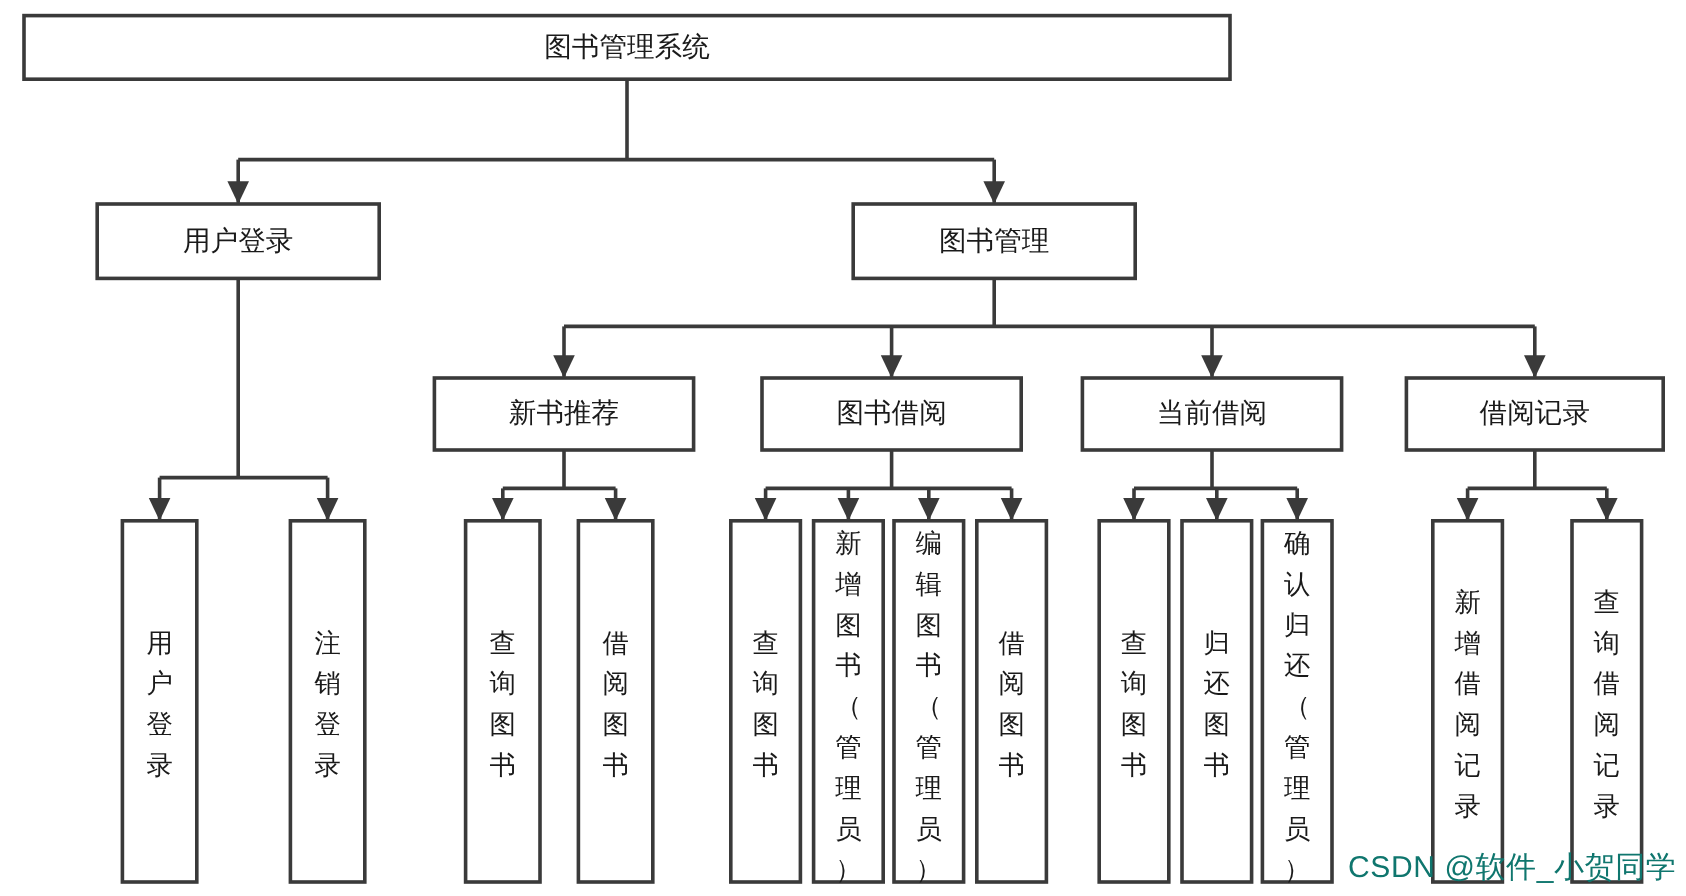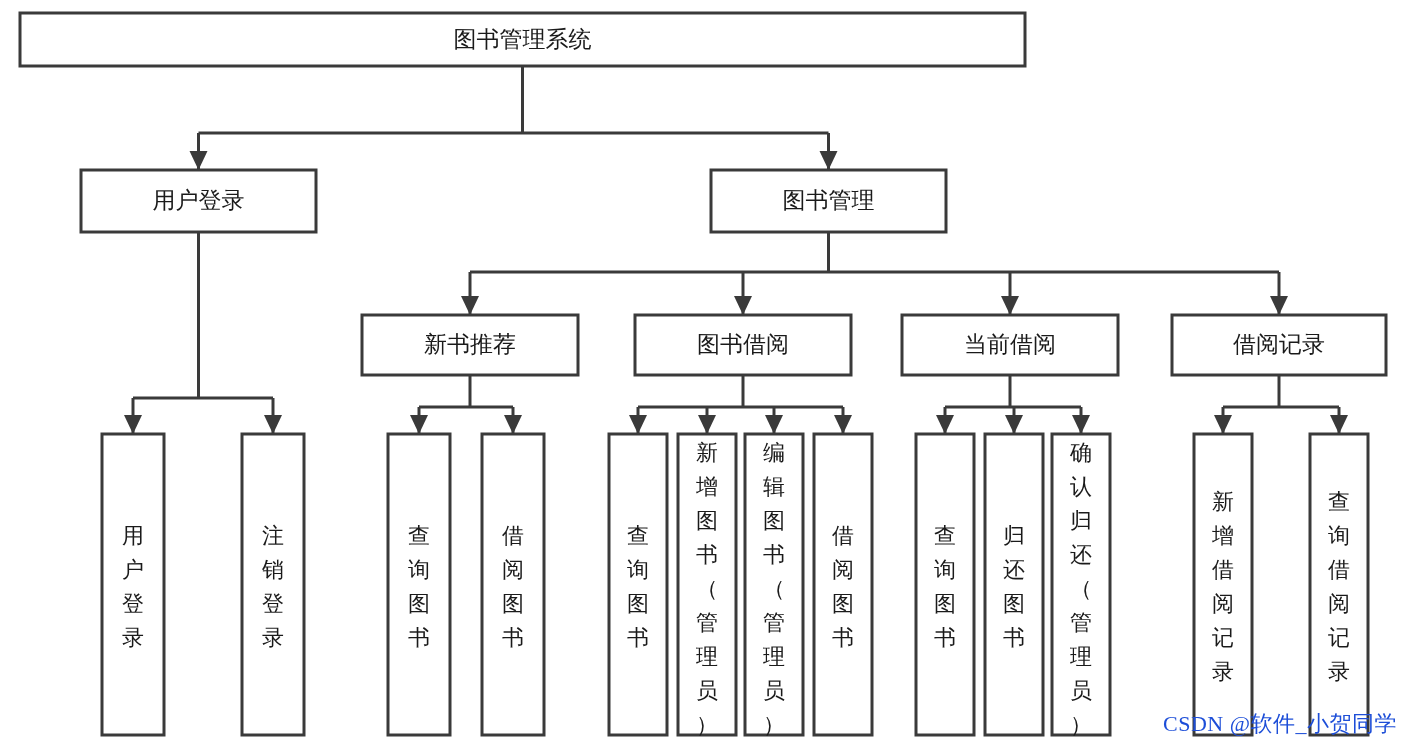--- a/index.html
+++ b/index.html
@@ -51,23 +51,23 @@
   .node-label-vertical {
     font-family: "Liberation Sans", "DejaVu Sans", sans-serif;
     font-size: 22px;
     fill: #1a1a1a;
     text-anchor: middle;
   }
   .watermark {
     position: absolute;
     right: 8px;
     bottom: 8px;
-    font-family: Liberation Serif, serif;
-    font-size: 22px;
-    color: #1d4ed8;
+    font-family: Liberation Sans, sans-serif;
+    font-size: 25px;
+    color: #0f766e;
     letter-spacing: 0.5px;
     white-space: nowrap;
     pointer-events: none;
   }
 </style>
 </head>
 <body>
 
 <div id="diagram-root">
   <svg class="diagram" viewBox="0 0 1405 747">

